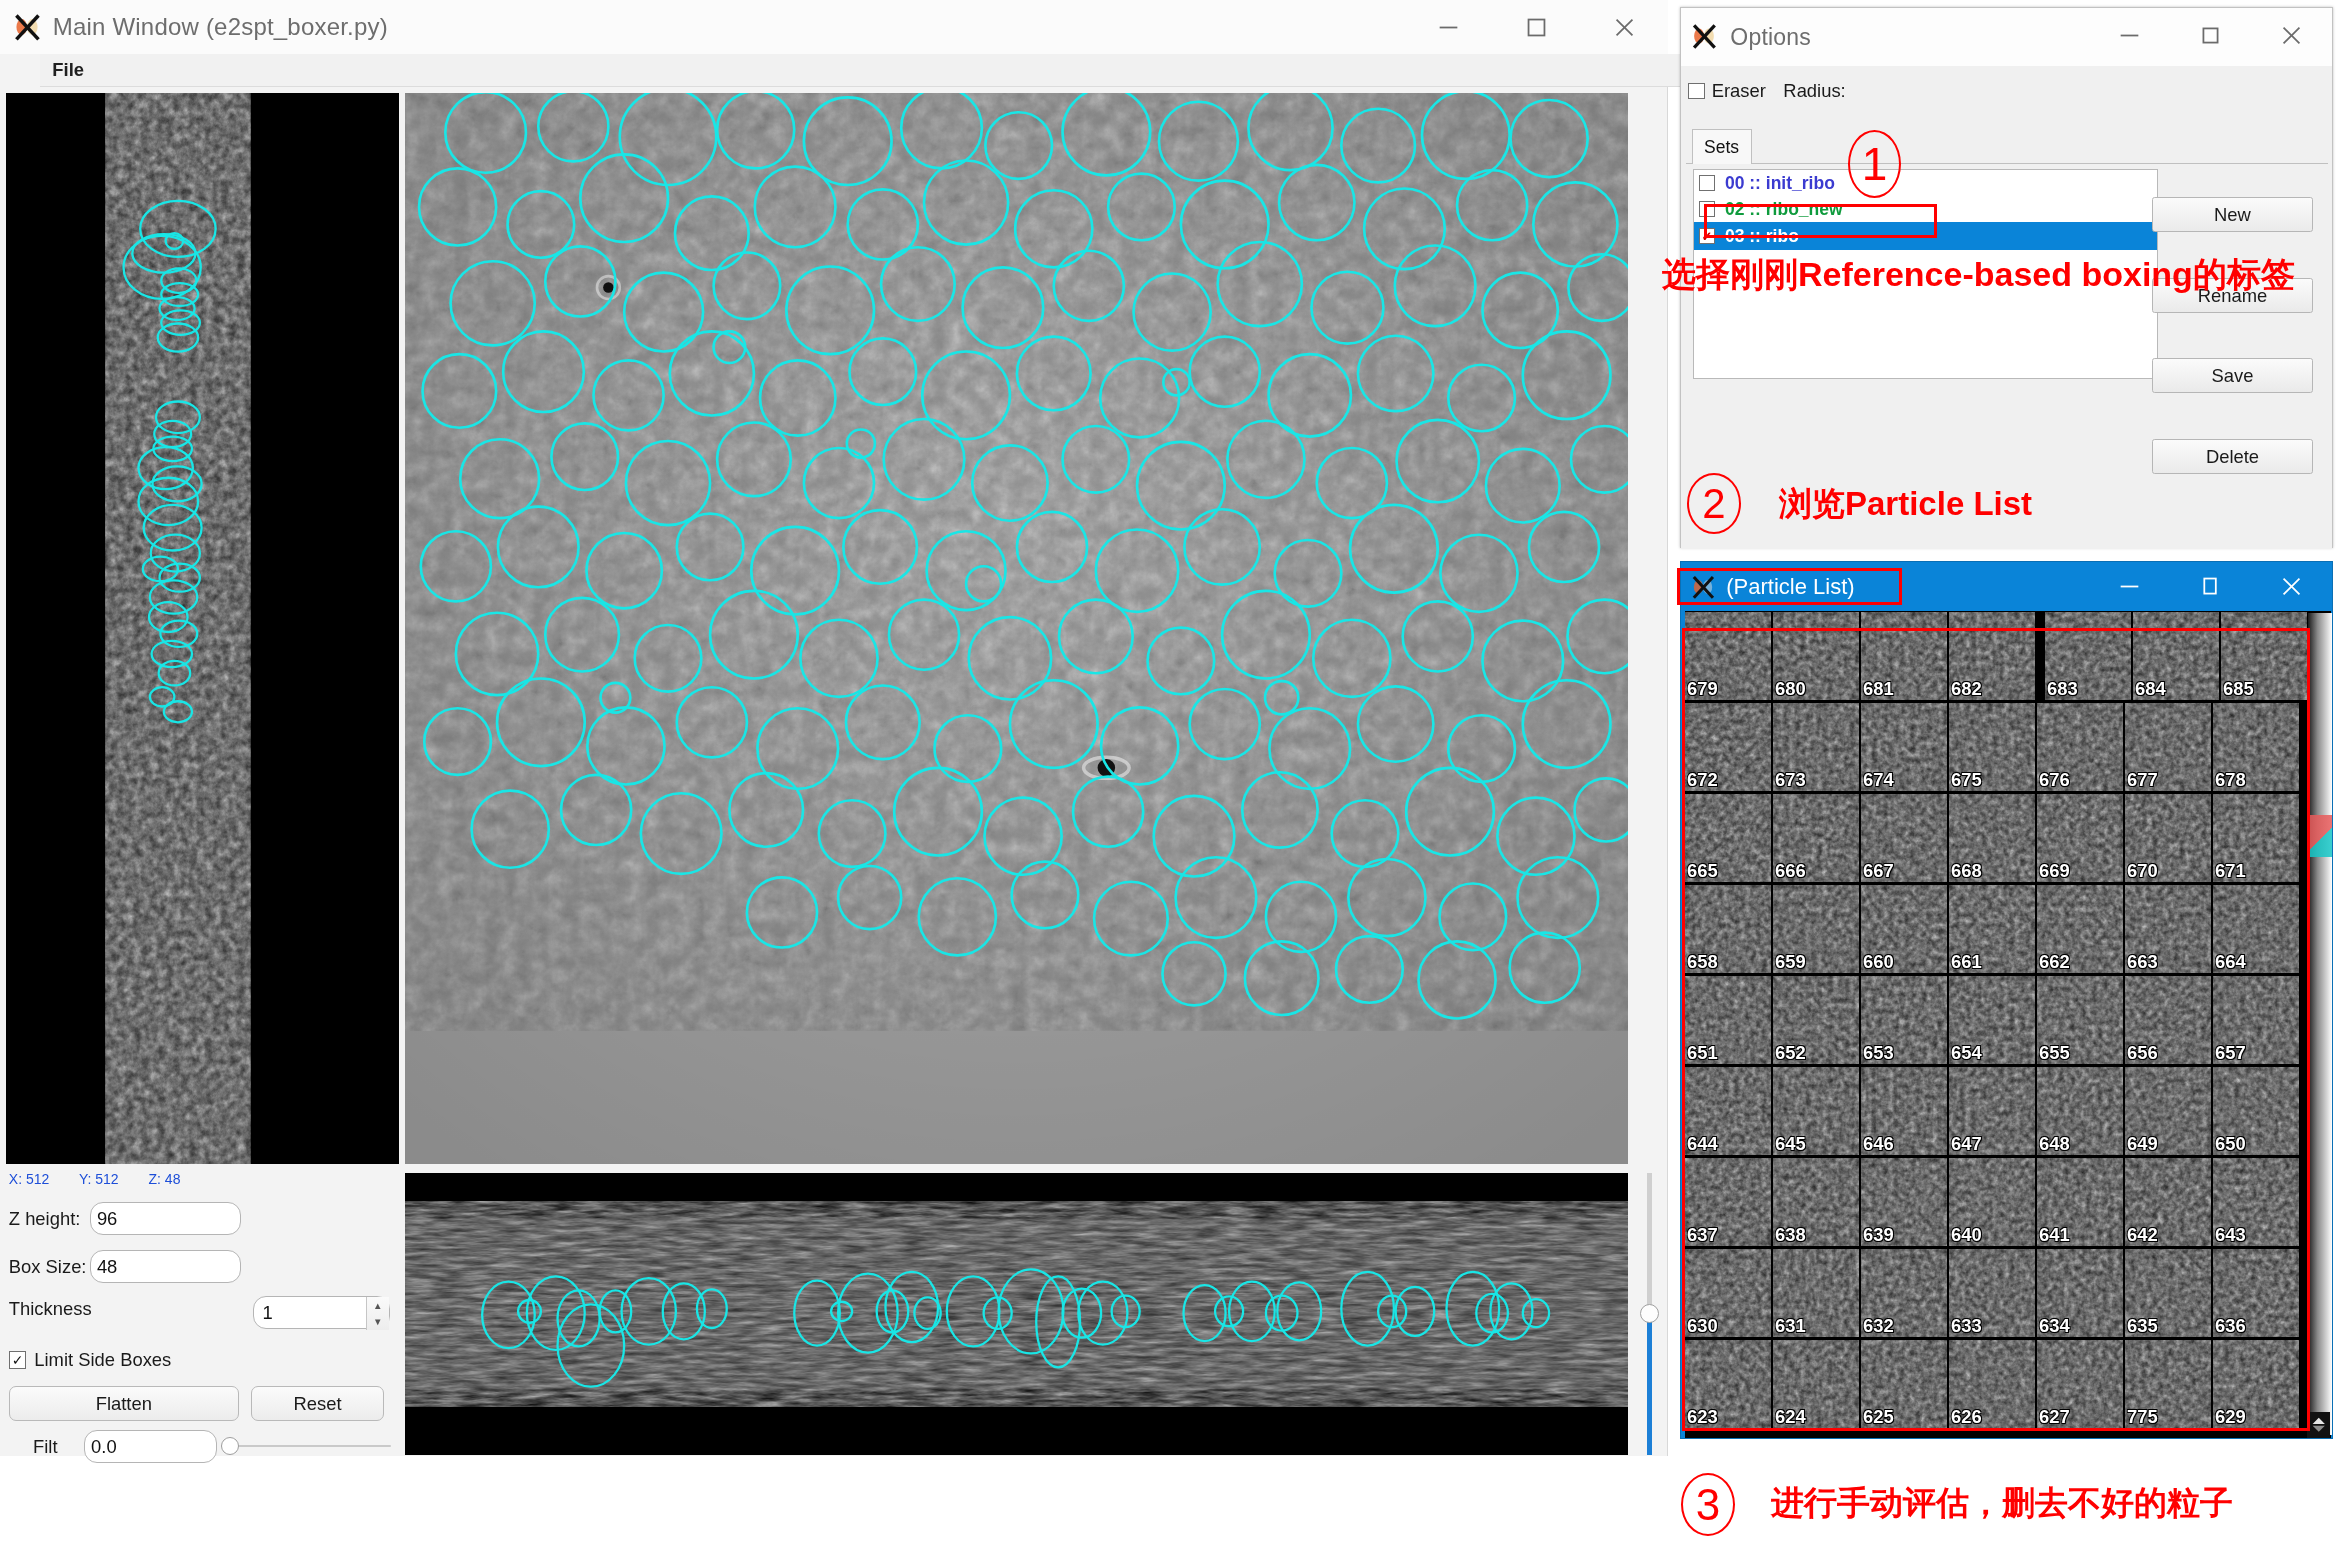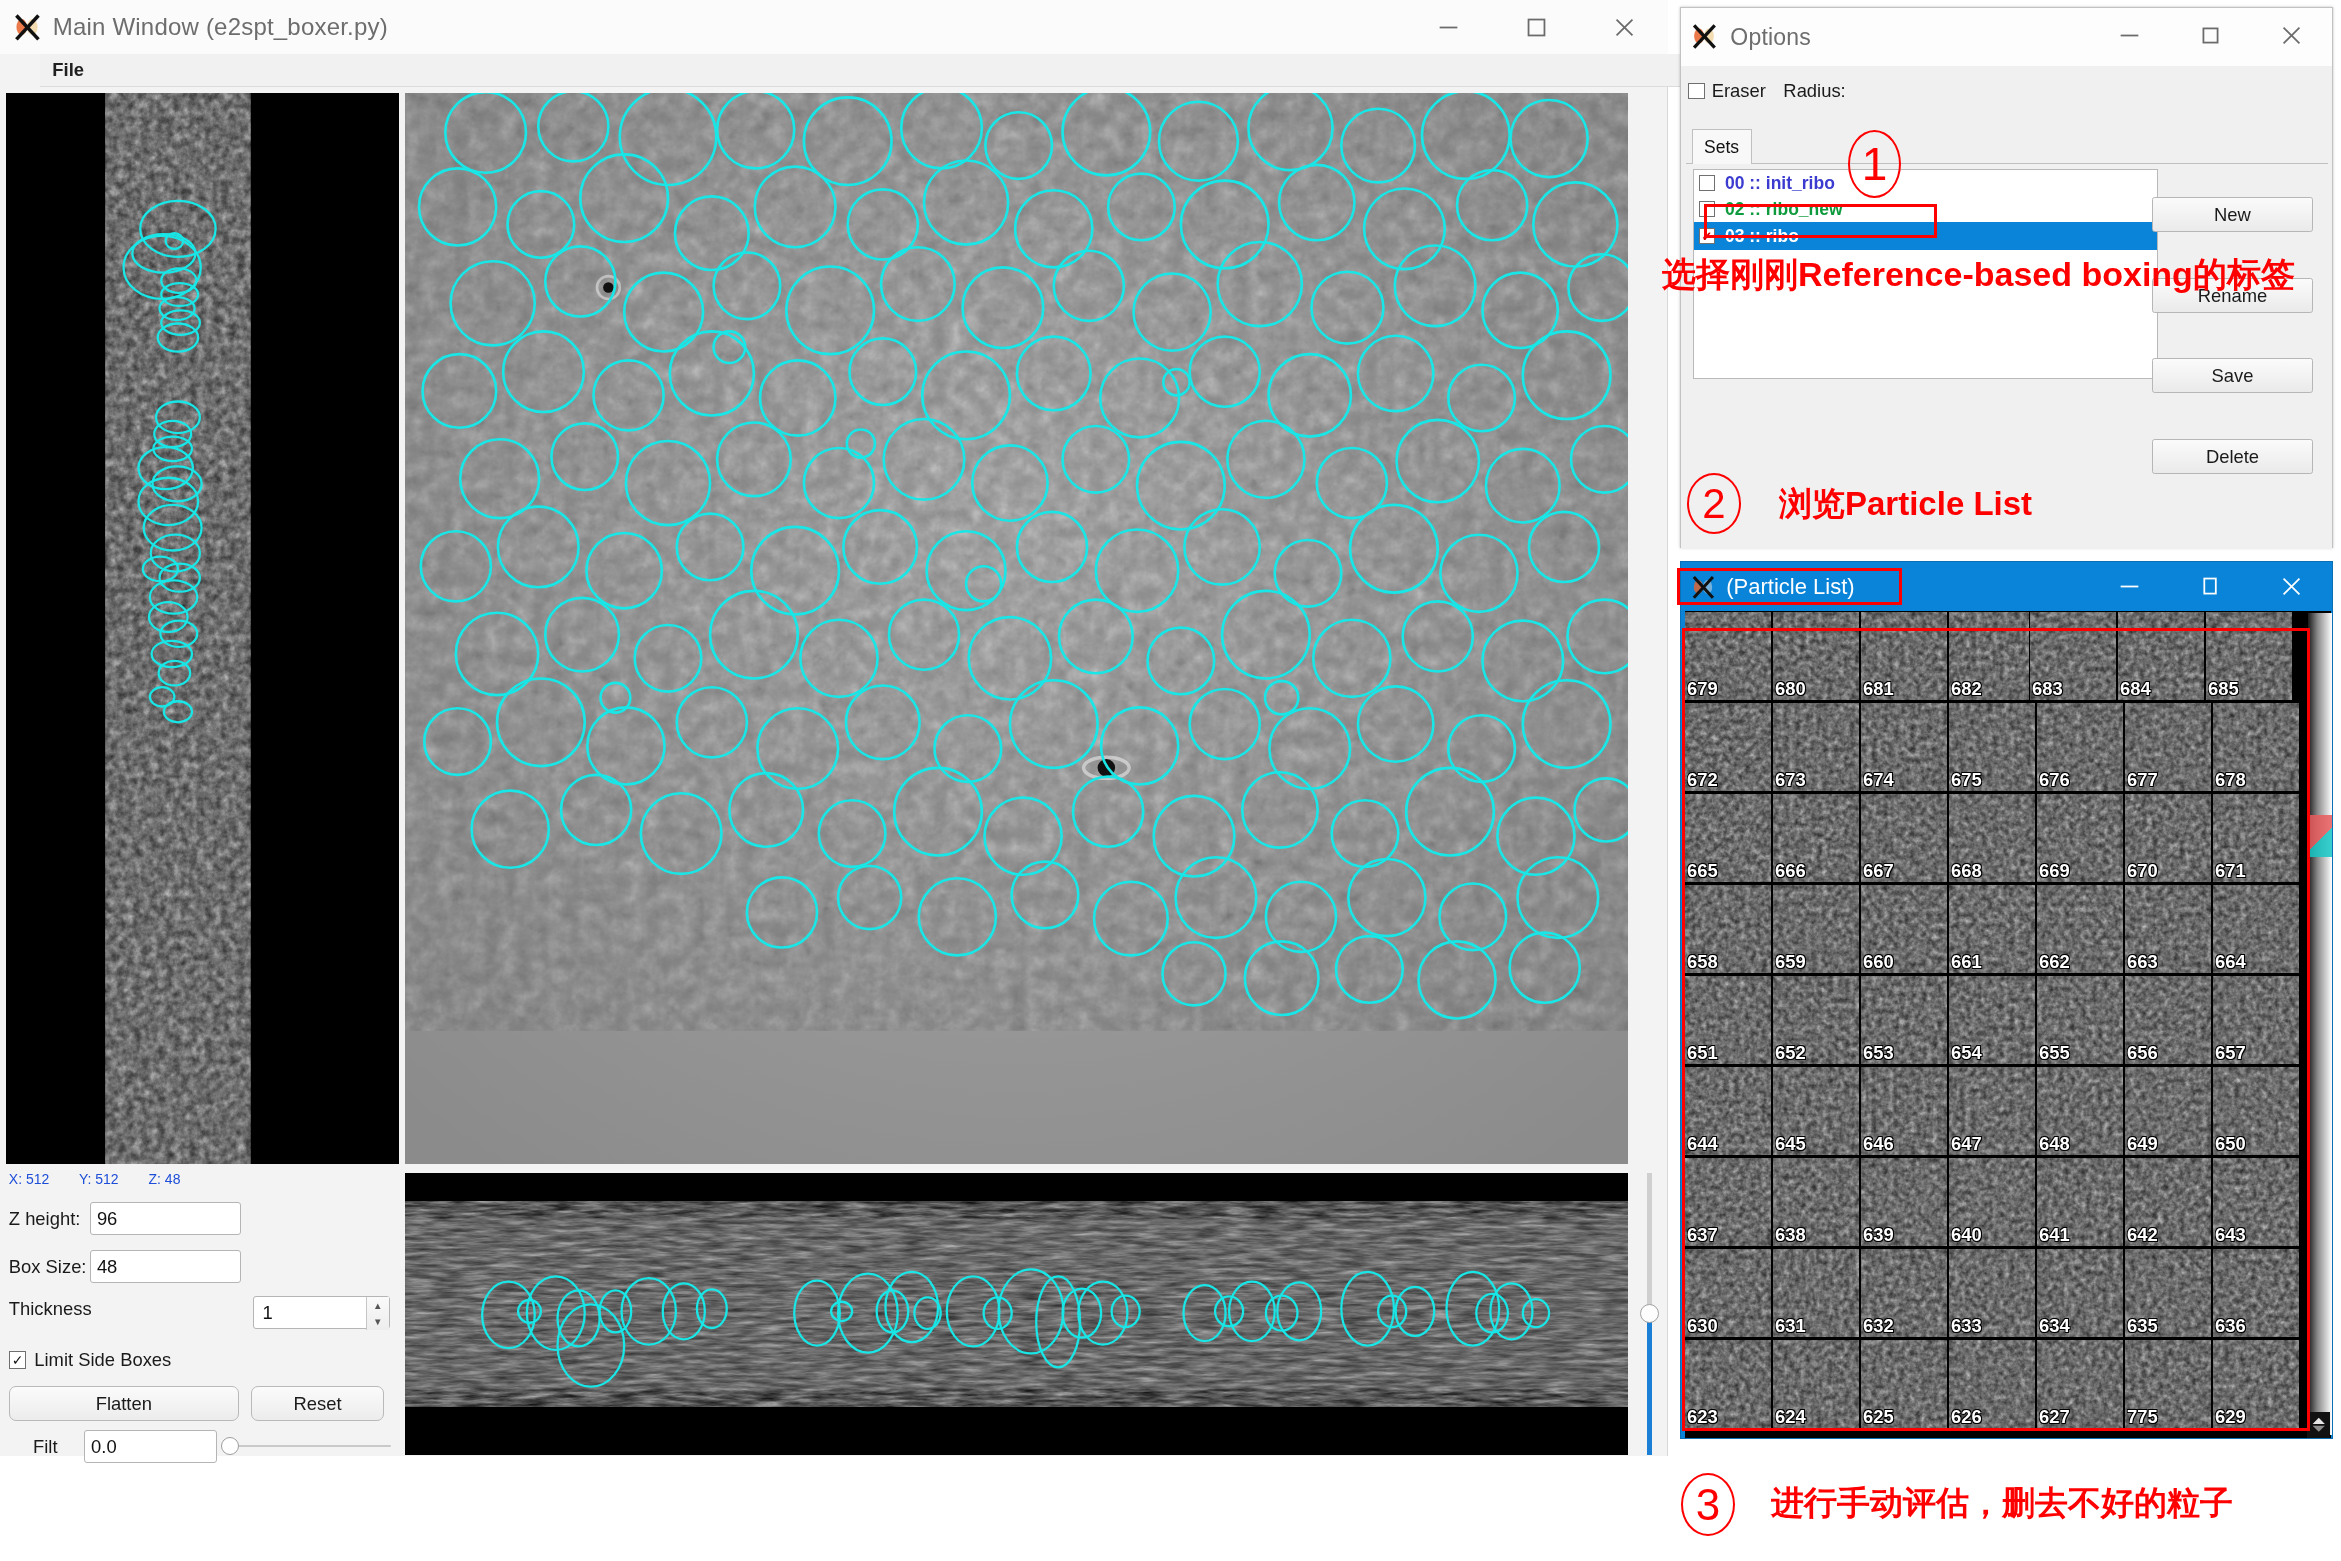--- a/index.html
+++ b/index.html
@@ -37,21 +37,21 @@
      background:linear-gradient(to bottom,#cfcfcf 0 52%, #1c7fd6 52% 100%); }
   #main-vscroll .thumb { position:absolute; left:5.3px; top:131px; width:19px; height:19px;
      background:#fdfdfd; border:0.9px solid #a0a0a0; border-radius:9.6px; }
 
   
   #ctl { position:absolute; left:0; top:1167px; width:403px; height:289px; }
   .coords { position:absolute; left:8.8px; top:3.5px; font-size:14px; color:#1d4ed8; }
   .coords span { margin-right:26px; }
   .row { position:absolute; display:flex; align-items:center; }
   .lbl { font-size:18.4px; color:#1a1a1a; }
-  .tin { height:33px; background:#fff; border:0.9px solid #b5b5b5; border-radius:3px;
+  .tin { height:33px; background:#fff; border:0.9px solid #b5b5b5; border-radius:13px;
      font-size:18.4px; color:#111; padding:0 6.1px; display:flex; align-items:center; }
   .btn { height:35px; background:linear-gradient(to bottom,#fbfbfb,#ececec);
      border:0.9px solid #b9b9b9; border-radius:7px; font-size:18.4px; color:#1a1a1a;
      display:flex; align-items:center; justify-content:center; }
   .cbx { width:17.5px; height:17.5px; border:0.9px solid #6f6f6f; background:#fff;
      display:flex; align-items:center; justify-content:center;
      font-size:14px; color:#111; line-height:1; }
   .spin { position:absolute; right:0; top:0; width:23px; height:33px;
      border-left:0.9px solid #c6c6c6; background:linear-gradient(to bottom,#fafafa,#ededed);
      display:flex; flex-direction:column; align-items:center; justify-content:space-around;
@@ -609,21 +609,21 @@
                 <filter id="pf0_2">
                   <feTurbulence type="fractalNoise" baseFrequency="0.16" numOctaves="3" seed="31"></feTurbulence>
                   <feColorMatrix type="saturate" values="0"></feColorMatrix>
                 </filter>
               </defs>
               <rect width="98" height="100" filter="url(#pf0_2)"></rect>
               <rect width="98" height="100" fill="#9e9e9e" opacity="0.22"></rect>
             </svg>
             <span class="pn">681</span>
           </div>
-          <div class="pcell" style="width: 81px; height: 91px;">
+          <div class="pcell" style="width: 96px; height: 91px;">
             <svg width="86" height="88" style="position: absolute; left: 0.9px; top: 0.9px;" viewBox="0 0 98 100">
               <defs>
                 <filter id="pf0_3">
                   <feTurbulence type="fractalNoise" baseFrequency="0.16" numOctaves="3" seed="44"></feTurbulence>
                   <feColorMatrix type="saturate" values="0"></feColorMatrix>
                 </filter>
               </defs>
               <rect width="98" height="100" filter="url(#pf0_3)"></rect>
               <rect width="98" height="100" fill="#9e9e9e" opacity="0.22"></rect>
             </svg>

